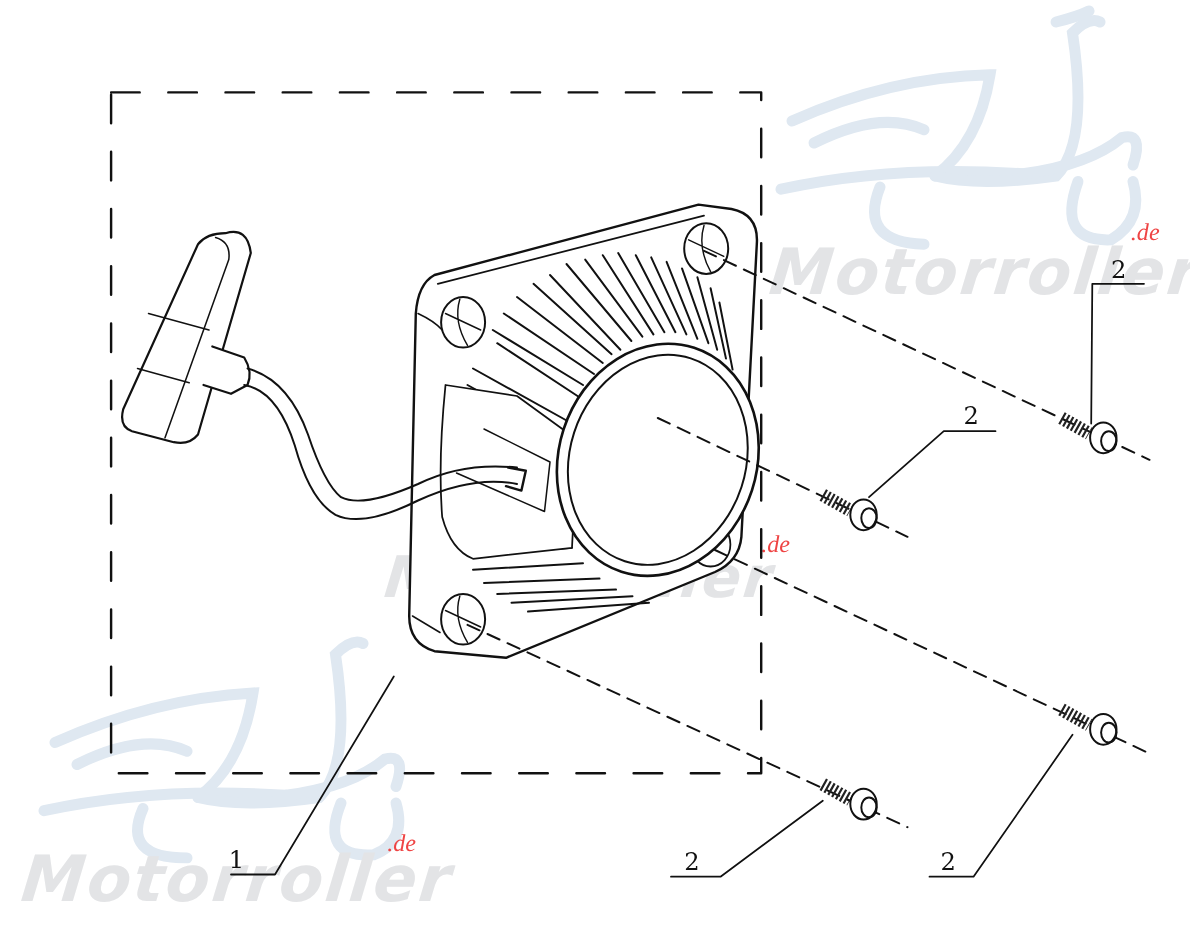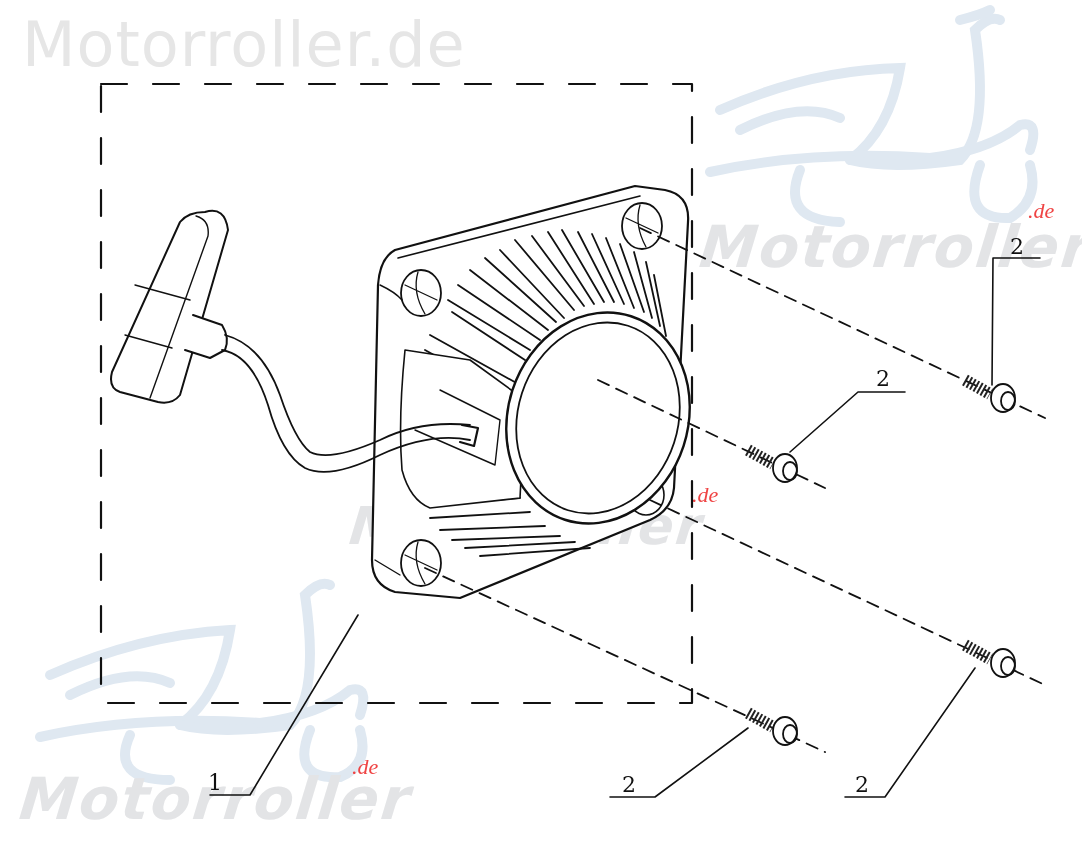--- a/index.html
+++ b/index.html
@@ -22,21 +22,20 @@
     .callout {
       position: absolute; font-family: "DejaVu Serif", serif; font-size: 22px;
       color: #111; line-height: 1;
     }
   </style>
 </head>
 <body>
 
 <div id="stage">
 
-  <div class="wm-top">Motorroller.de</div>
 
   <svg style="position:absolute;left:690px;top:0" width="392" height="240" viewBox="0 0 392 240">
     <g fill="none" stroke="#dfe8f1" stroke-width="10" stroke-linecap="round">
       <path d="M30 110 Q120 70 210 68 Q200 130 160 160"></path>
       <path d="M50 130 Q110 100 150 118"></path>
       <path d="M20 172 Q120 150 240 158"></path>
       <path d="M160 160 Q200 170 270 160 Q300 130 285 30 Q300 15 310 20"></path>
       <path d="M270 20 Q290 15 300 10"></path>
       <path d="M240 158 Q300 150 330 125 Q350 120 340 150"></path>
       <path d="M110 170 Q90 220 150 222"></path>

